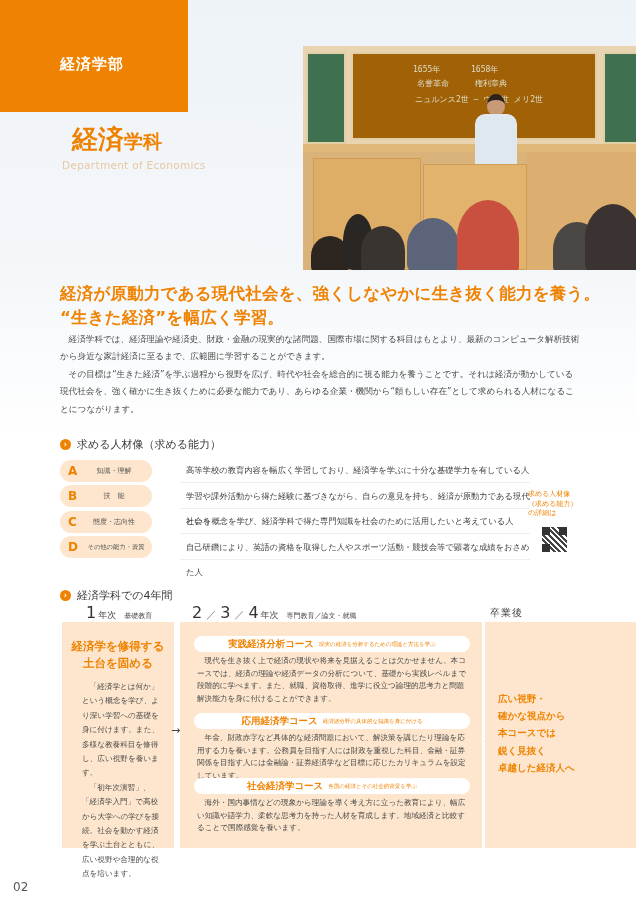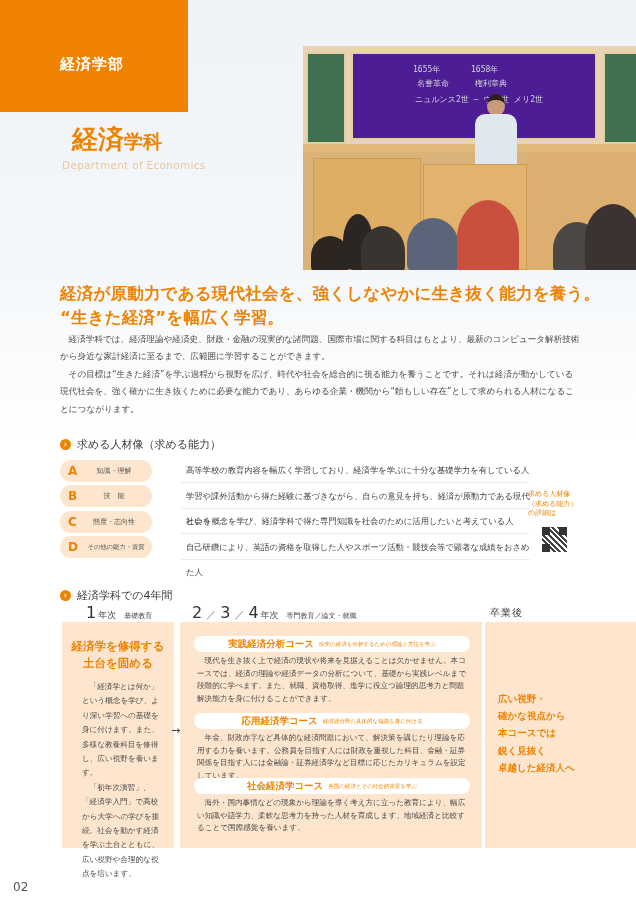--- a/index.html
+++ b/index.html
@@ -33,21 +33,21 @@
     position: absolute; left: 62px; top: 159px;
     font-size: 10.5px; color: #e9c7a0; letter-spacing: 0.3px;
   }
   
   .photo {
     position: absolute; left: 303px; top: 46px; width: 333px; height: 224px;
     background: #d9b37a; overflow: hidden;
   }
   .photo .wall { position: absolute; left: 0; top: 0; width: 100%; height: 100px; background: #e8d4b0; }
   .photo .board-l { position: absolute; left: 3px; top: 6px; width: 40px; height: 92px; background: #3f7050; border: 2px solid #e3cfa6; }
-  .photo .board-c { position: absolute; left: 48px; top: 6px; width: 246px; height: 88px; background: #4c1d95; border: 2px solid #e3cfa6; }
+  .photo .board-c { position: absolute; left: 48px; top: 6px; width: 246px; height: 88px; background: #a16207; border: 2px solid #e3cfa6; }
   .photo .board-r { position: absolute; left: 300px; top: 6px; width: 40px; height: 92px; background: #3f7050; border: 2px solid #e3cfa6; }
   .photo .chalk { position: absolute; color: #e8efe6; font-size: 8px; font-family: "DejaVu Sans Mono", monospace; opacity: 0.85; }
   .photo .ledge { position: absolute; left: 0; top: 98px; width: 100%; height: 8px; background: #e0b878; }
   .photo .podium-l { position: absolute; left: 10px; top: 112px; width: 108px; height: 112px; background: #dfae66; border: 1px solid #cf9c56; }
   .photo .podium-c { position: absolute; left: 120px; top: 118px; width: 104px; height: 106px; background: #e2b36d; border: 1px solid #cf9c56; }
   .photo .woodwall { position: absolute; left: 224px; top: 106px; width: 109px; height: 118px; background: #dcae70; }
   .photo .teacher { position: absolute; left: 172px; top: 48px; width: 42px; height: 72px; }
   .photo .teacher .head { position: absolute; left: 12px; top: 0; width: 18px; height: 22px; background: #c89a78; border-radius: 50% 50% 45% 45%; border-top: 6px solid #2b221d; }
   .photo .teacher .body { position: absolute; left: 0; top: 20px; width: 42px; height: 52px; background: #dfe7ef; border-radius: 10px 10px 2px 2px; }
   .photo .student { position: absolute; border-radius: 50% 50% 10px 10px; }

